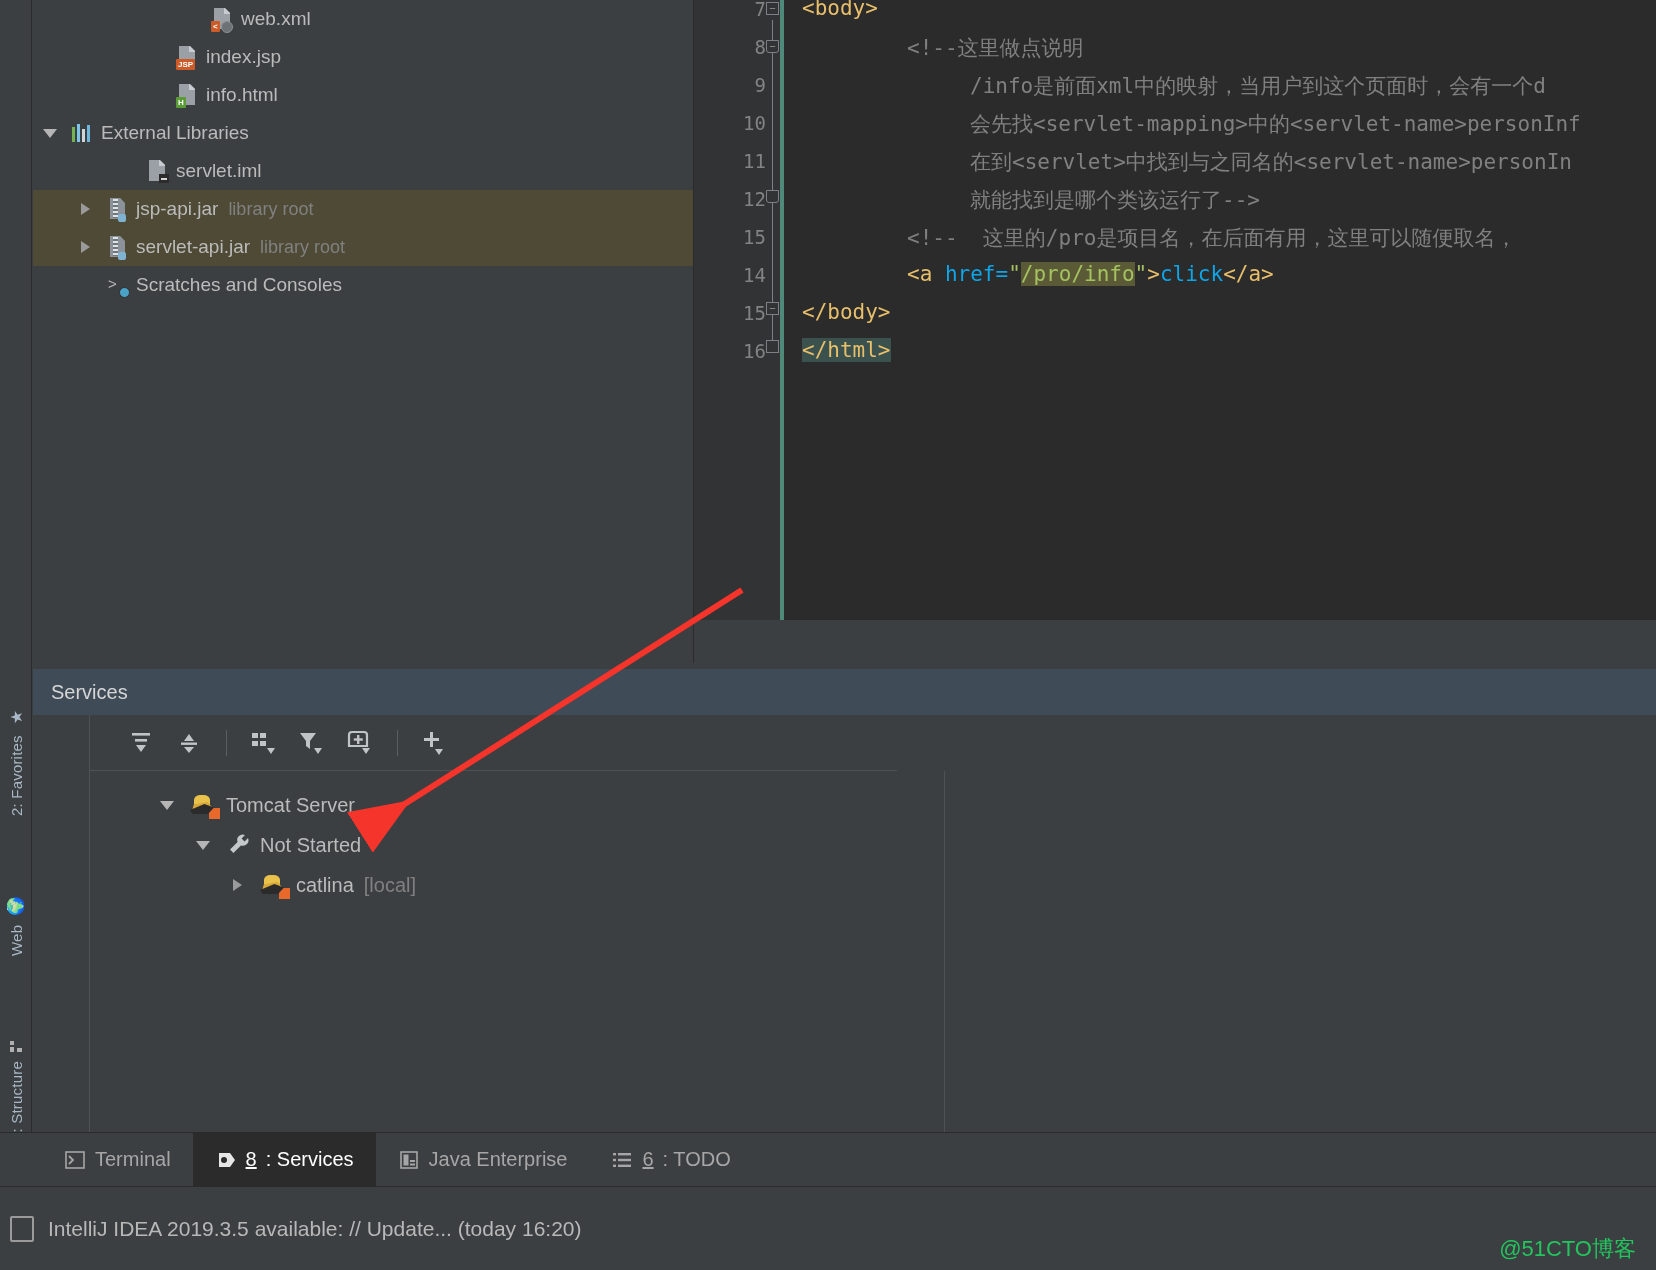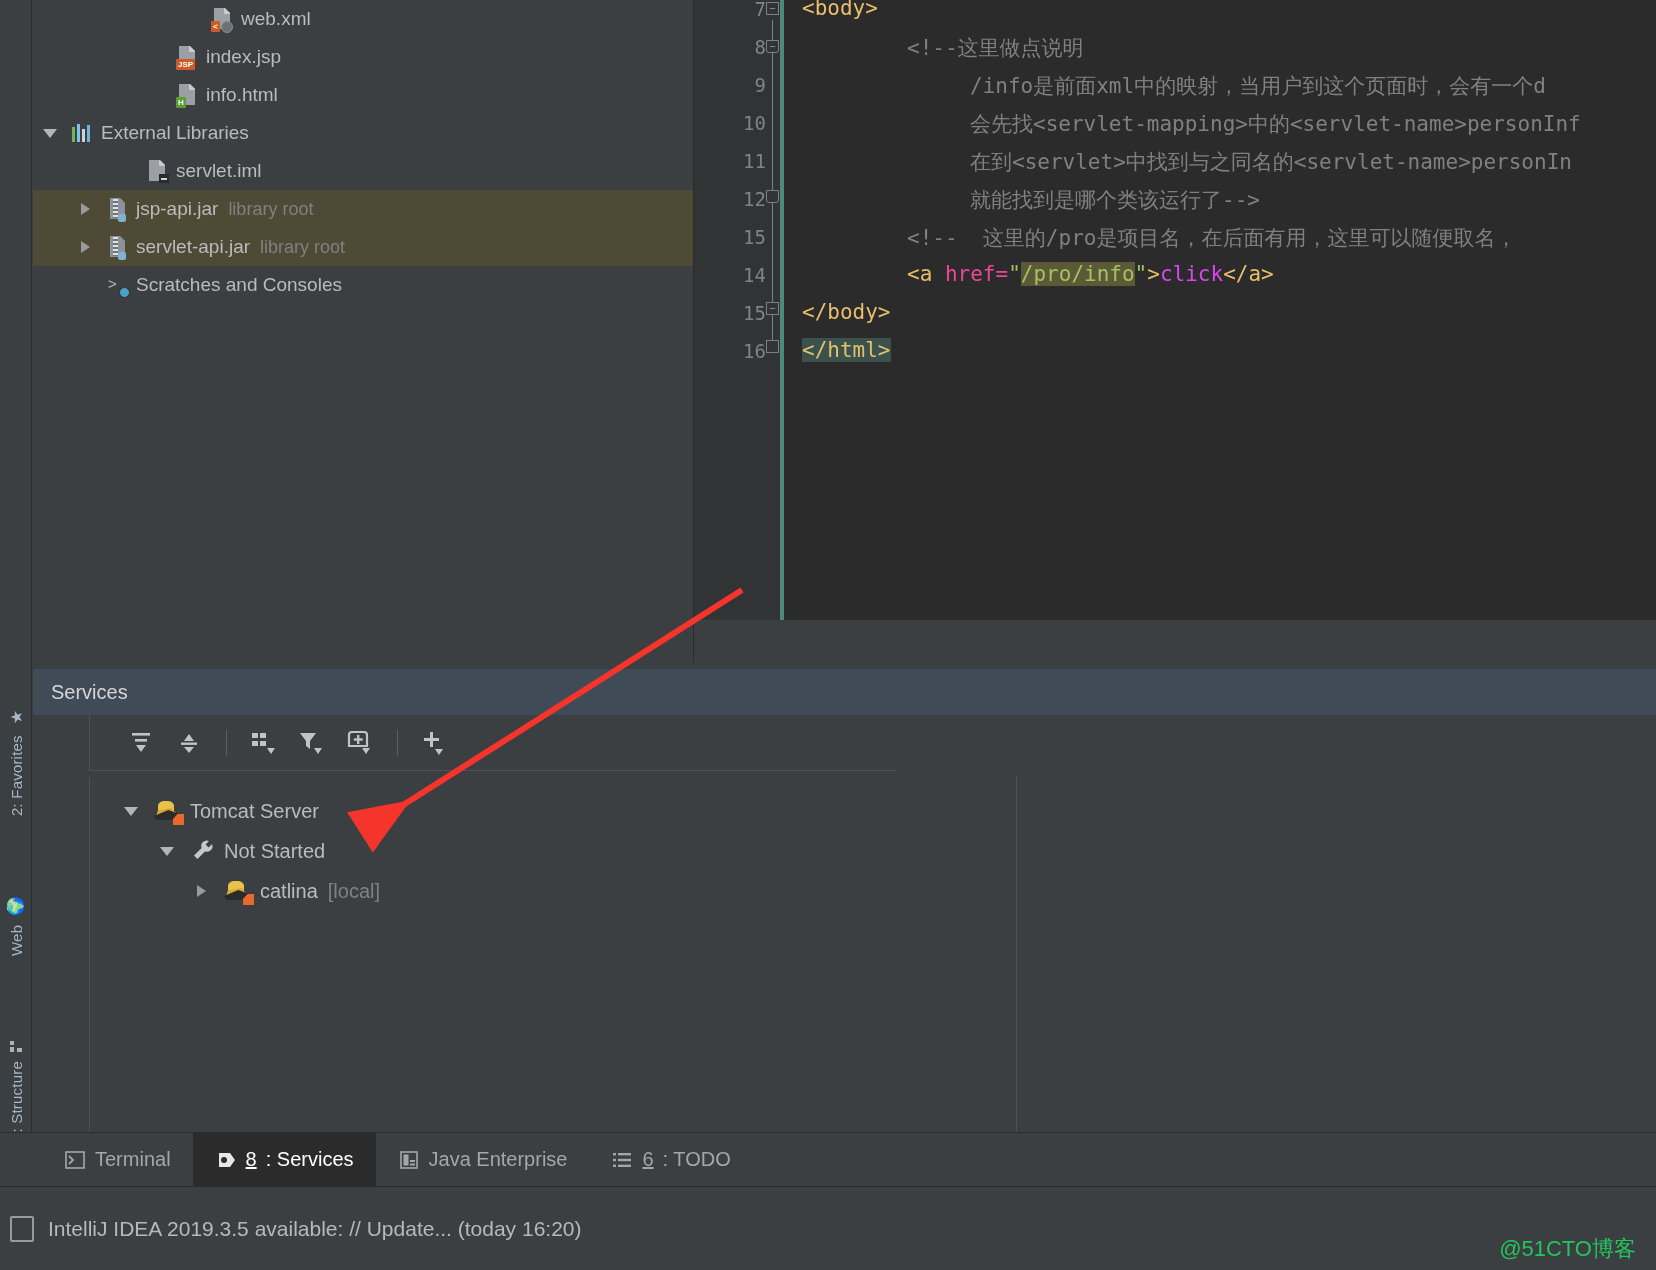--- a/index.html
+++ b/index.html
@@ -172,23 +172,23 @@
     position:absolute; left:0; top:0; width:4px; height:620px;
     background:#4f8a78;
   }
   .cline {
     position:absolute; left:18px;
     font-family:"DejaVu Sans Mono", monospace; font-size: 21px;
     white-space:pre; letter-spacing:0px;
   }
   .tag { color:#e8bf6a; }
   .cmt { color:#808080; }
-  .attr { color:#ec4899; }
+  .attr { color:#0ea5e9; }
   .str { color:#a5c261; }
-  .txt { color:#d946ef; }
+  .txt { color:#0ea5e9; }
   .hl { background:#5a5a36; }
   .hl2 { background:#3b514d; }
 
   .breadcrumb {
     position:absolute; left:694px; top:620px; width:962px; height:44px;
     background:#3c3f41; border-top:1px solid #2b2b2b;
     color:#c0c0c0; font-size:20px;
     display:flex; align-items:center; padding-left:126px;
   }
 
@@ -210,22 +210,22 @@
     border-left:1px solid #4f5254;
     display:flex; align-items:center; gap:6px;
     padding-left: 30px;
   }
   .tb-btn {
     width:42px; height:42px; position:relative;
     display:flex; align-items:center; justify-content:center;
   }
   .tb-sep { width:1px; height:26px; background:#5b5e60; margin:0 10px; }
   .svc-tree {
-    position:absolute; left:56px; top:62px; width:928px; height:361px;
-    border-left:1px solid #4f5254; border-right:1px solid #4f5254;
+    position:absolute; left:56px; top:56px; width:856px; height:361px;
+    border-left:1px solid #4f5254; border-right:1px solid #4f5254;padding-left:36px;
   }
   .svc-left-rail {
     position:absolute; left:33px; top:0; width:24px; height:417px;
     background:#3c3f41;
   }
   .svc-row {
     display:flex; align-items:center; height:40px;
     font-size:20px; color:#bbbbbb; white-space:nowrap;
   }
   .tomcat-icon {

